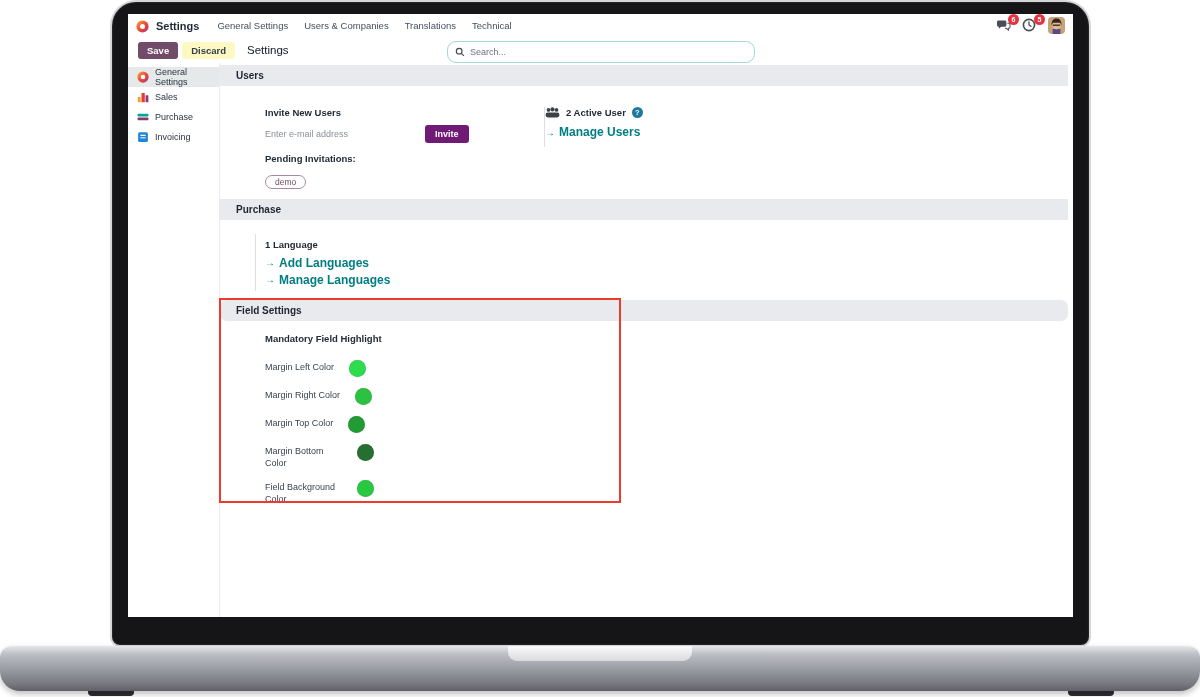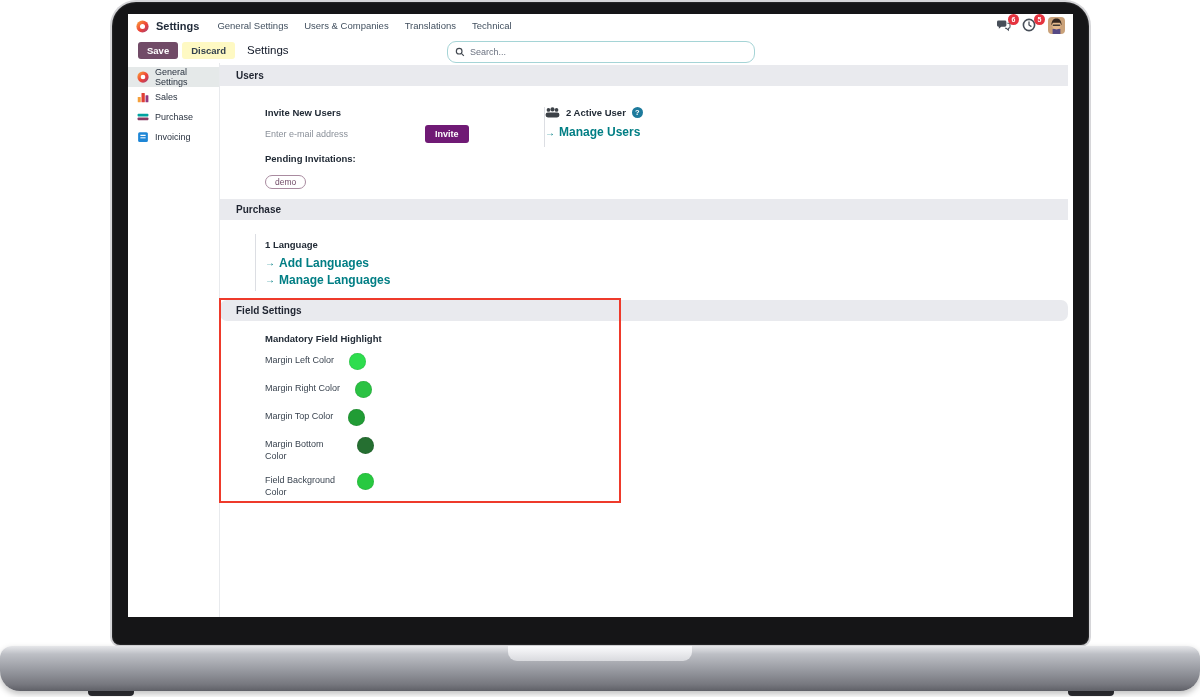--- a/index.html
+++ b/index.html
@@ -92,21 +92,21 @@
   .tlink { color:#017e84; font-size:12px; font-weight:bold; }
 
   
   .lang-content { position:absolute; left:35px; top:171px; border-left:1px solid #dcdee3;
     padding:2px 0 4px 9px; }
   .lang-count { font-size:9.5px; font-weight:bold; color:#222b36; height:17px; display:flex; align-items:center; }
   .lang-content .link-row { margin-top:2px; height:15px; }
 
   
   .fs-content { position:absolute; left:45px; top:270px; }
-  .fs-title { font-size:9.5px; font-weight:bold; color:#222b36; margin-bottom:11px; }
+  .fs-title { font-size:9.5px; font-weight:bold; color:#222b36; margin-bottom:18px; }
   .fs-row { display:flex; align-items:flex-start; gap:15px; margin-bottom:13px; }
   .fs-label { font-size:9px; color:#3a4450; max-width:77px; line-height:11.5px; }
   .fs-swatch { width:17px; height:17px; border-radius:50%; flex:0 0 auto; margin-top:-2px;
     box-shadow:inset 0 0 1px rgba(0,0,0,.35); cursor:pointer; }
 
   .red-rect { position:absolute; left:-1px; top:235px; width:402px; height:205px;
     border:2px solid #ee3a2b; pointer-events:none; z-index:5; }
 </style>
 </head>
 <body>

